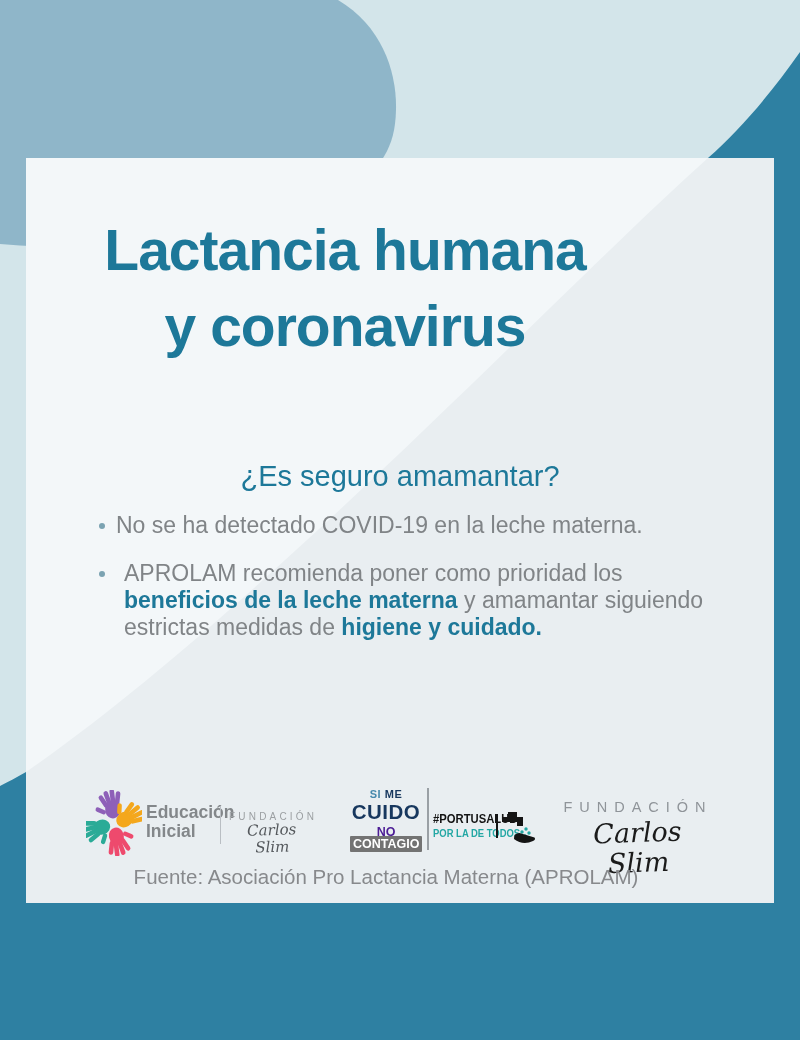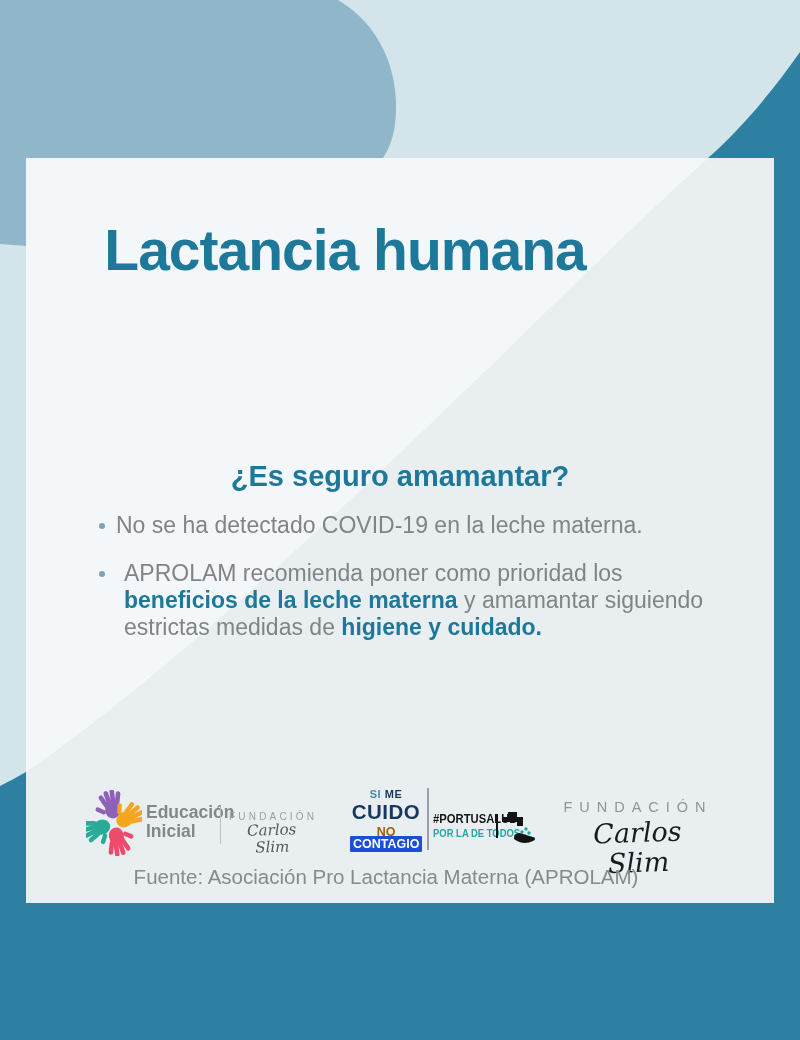--- a/index.html
+++ b/index.html
@@ -9,21 +9,21 @@
   }
   .abs{position:absolute;}
   #bg{position:absolute;left:0;top:0;width:800px;height:1040px;}
 
   .title{
     left:0;top:212px;width:690px;text-align:center;
     color:#1d7899;font-weight:700;font-size:57px;line-height:76px;letter-spacing:-1px;
   }
   .question{
     left:0;top:456px;width:800px;text-align:center;
-    color:#1d7899;font-weight:700;font-size:29px;line-height:40px;
+    color:#1d7899;font-weight:400;font-size:29px;line-height:40px;
   }
   .bullets{left:98px;top:512px;width:620px;}
   .bullet-row{position:relative;padding-left:18px;color:#808487;font-size:23px;line-height:27px;}
   .bullet-row + .bullet-row{margin-top:21px;}
   .bullet-dot{
     position:absolute;left:1px;top:11px;width:6px;height:6px;border-radius:50%;
     background:#7ba3b2;
   }
   .bline{white-space:nowrap;margin-left:8px;}
   .seg-b{font-weight:700;color:#1d7899;}
@@ -34,22 +34,22 @@
   .fund-small{left:229px;top:811px;width:86px;text-align:center;}
   .fund-small .fs1{color:#9b9fa2;font-size:10px;letter-spacing:3.2px;line-height:11px;}
   .fund-script{font-family:"DejaVu Serif",serif;font-style:italic;}
   .fund-small .fs2{color:#54585c;font-size:15px;line-height:17px;transform:rotate(-2deg);}
   .sime{left:350px;top:789px;width:72px;text-align:center;line-height:1;}
   .sime .l1{font-size:11px;font-weight:700;letter-spacing:.5px;}
   .sime .si{color:#4689ac;}
   .sime .me{color:#17375e;}
   .sime .l2{font-size:20.5px;font-weight:800;color:#17375e;margin-top:2px;letter-spacing:.5px;}
   .sime .l3{font-size:12.5px;font-weight:800;margin-top:3px;}
-  .sime .no{color:#a16207;}
-  .sime .contagio{background:#1d4ed8;color:#ffffff;padding:1px 3px 1px 3px;border-radius:1px;}
+  .sime .no{color:#4c1d95;}
+  .sime .contagio{background:#737373;color:#ffffff;padding:1px 3px 1px 3px;border-radius:1px;}
   .vdiv2{left:427px;top:788px;width:2px;height:62px;background:#9aa0a5;}
   .ptsalud{left:433px;top:813px;width:70px;line-height:1;}
   .ptsalud .p1{font-size:12.5px;font-weight:800;color:#141414;transform:scaleX(.9);transform-origin:left;white-space:nowrap;letter-spacing:0px;}
   .ptsalud .p2{font-size:10.5px;font-weight:800;color:#23a7a4;margin-top:2px;transform:scaleX(.9);transform-origin:left;white-space:nowrap;}
   .ptbar{left:496px;top:814px;width:2px;height:24px;background:#141414;}
   .fund-large{left:562px;top:799px;width:152px;text-align:center;}
   .fund-large .fl1{color:#8f9499;font-size:14.5px;letter-spacing:7px;line-height:16px;}
   .fund-large .fl2{color:#1b1b1b;font-size:27px;line-height:30px;margin-top:3px;transform:rotate(-2deg);}
   .source{
     left:0;top:864px;width:772px;text-align:center;
@@ -62,20 +62,21 @@
 <svg id="bg" viewBox="0 0 800 1040" xmlns="http://www.w3.org/2000/svg">
   <rect x="0" y="0" width="800" height="1040" fill="#d3e5ea"></rect>
   <path fill="#8fb6c9" d="M0,0 L338,0 C382,26 397,72 396,110 C395,148 382,168 345,193 C270,243 120,254 0,244 Z"></path>
   <path fill="#2e80a2" d="M800,52 C772,92 740,130 708,158 C560,290 260,610 26,772 C17,777 8,782 0,786 L0,1040 L800,1040 Z"></path>
   <rect x="26" y="158" width="748" height="745" fill="#f3f7f9"></rect>
   <path fill="#e9eef1" d="M708,158 C560,290 260,610 26,772 L26,903 L774,903 L774,158 Z"></path>
 </svg>
 
 <div class="abs title">
   <div>Lactancia humana</div>
+  <div>y coronavirus</div>
 </div>
 
 <div class="abs question">¿Es seguro amamantar?</div>
 
 <div class="abs bullets">
   <div class="bullet-row">
     <span class="bullet-dot"></span>
     <span>No se ha detectado COVID-19 en la leche materna.</span>
   </div>
   <div class="bullet-row">

